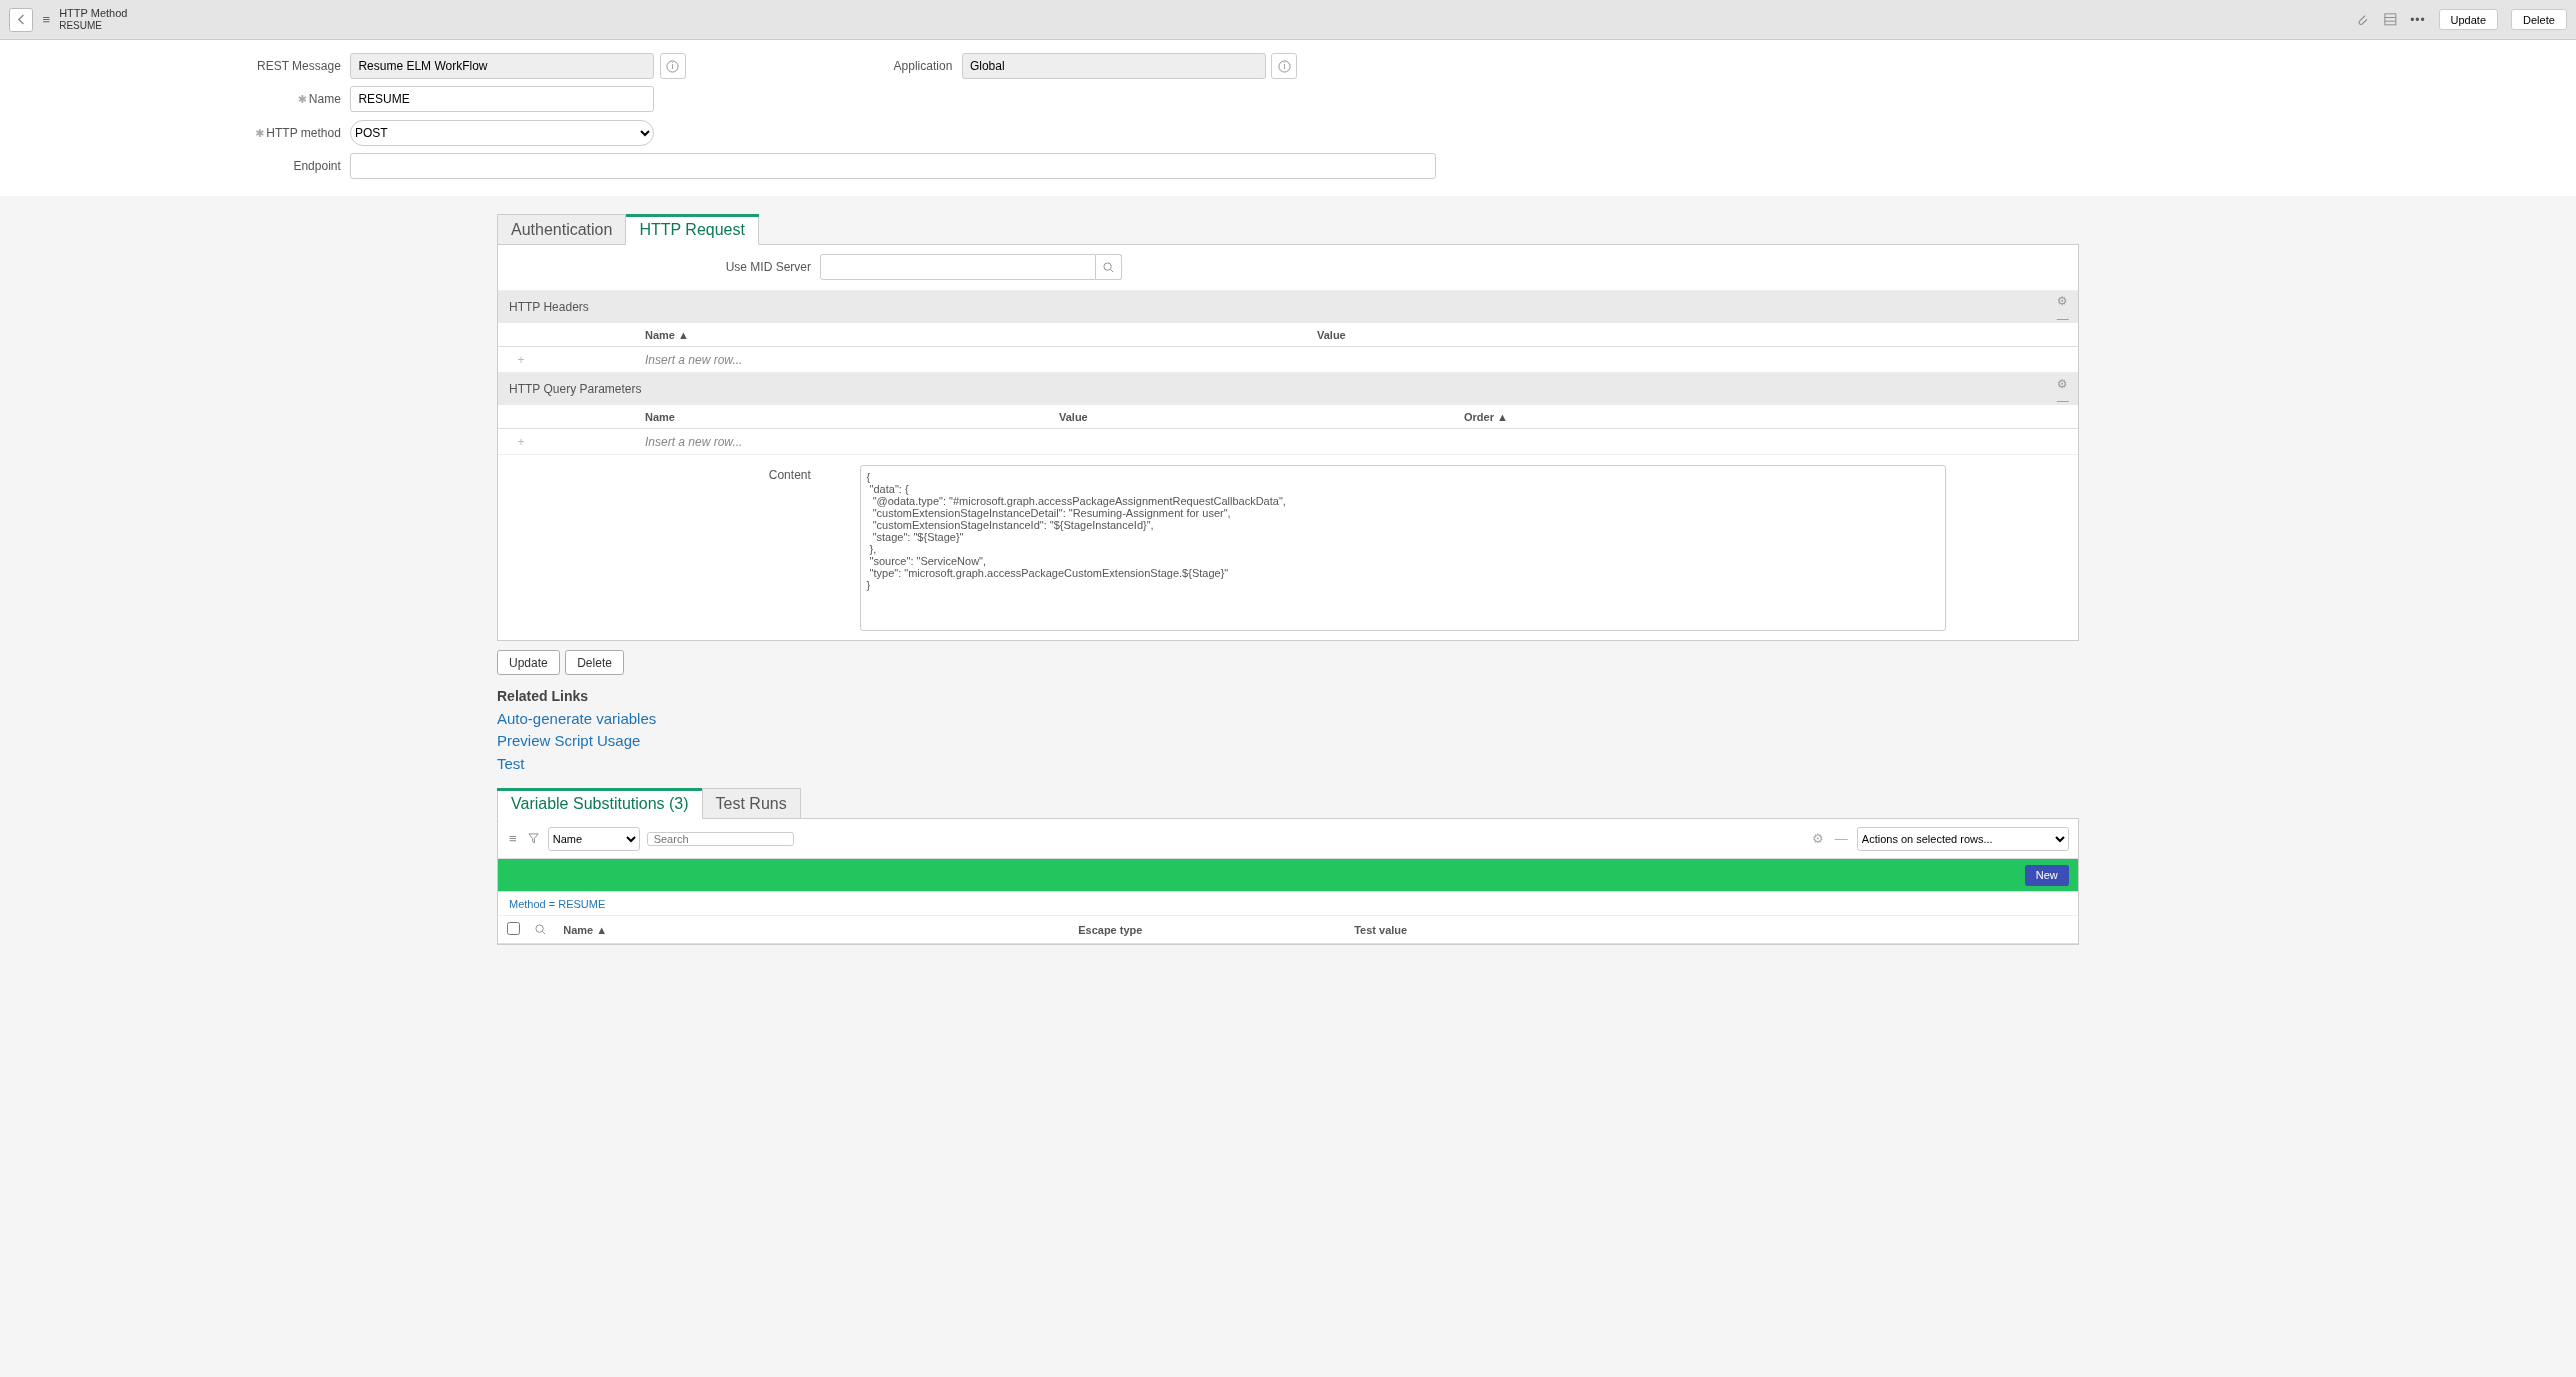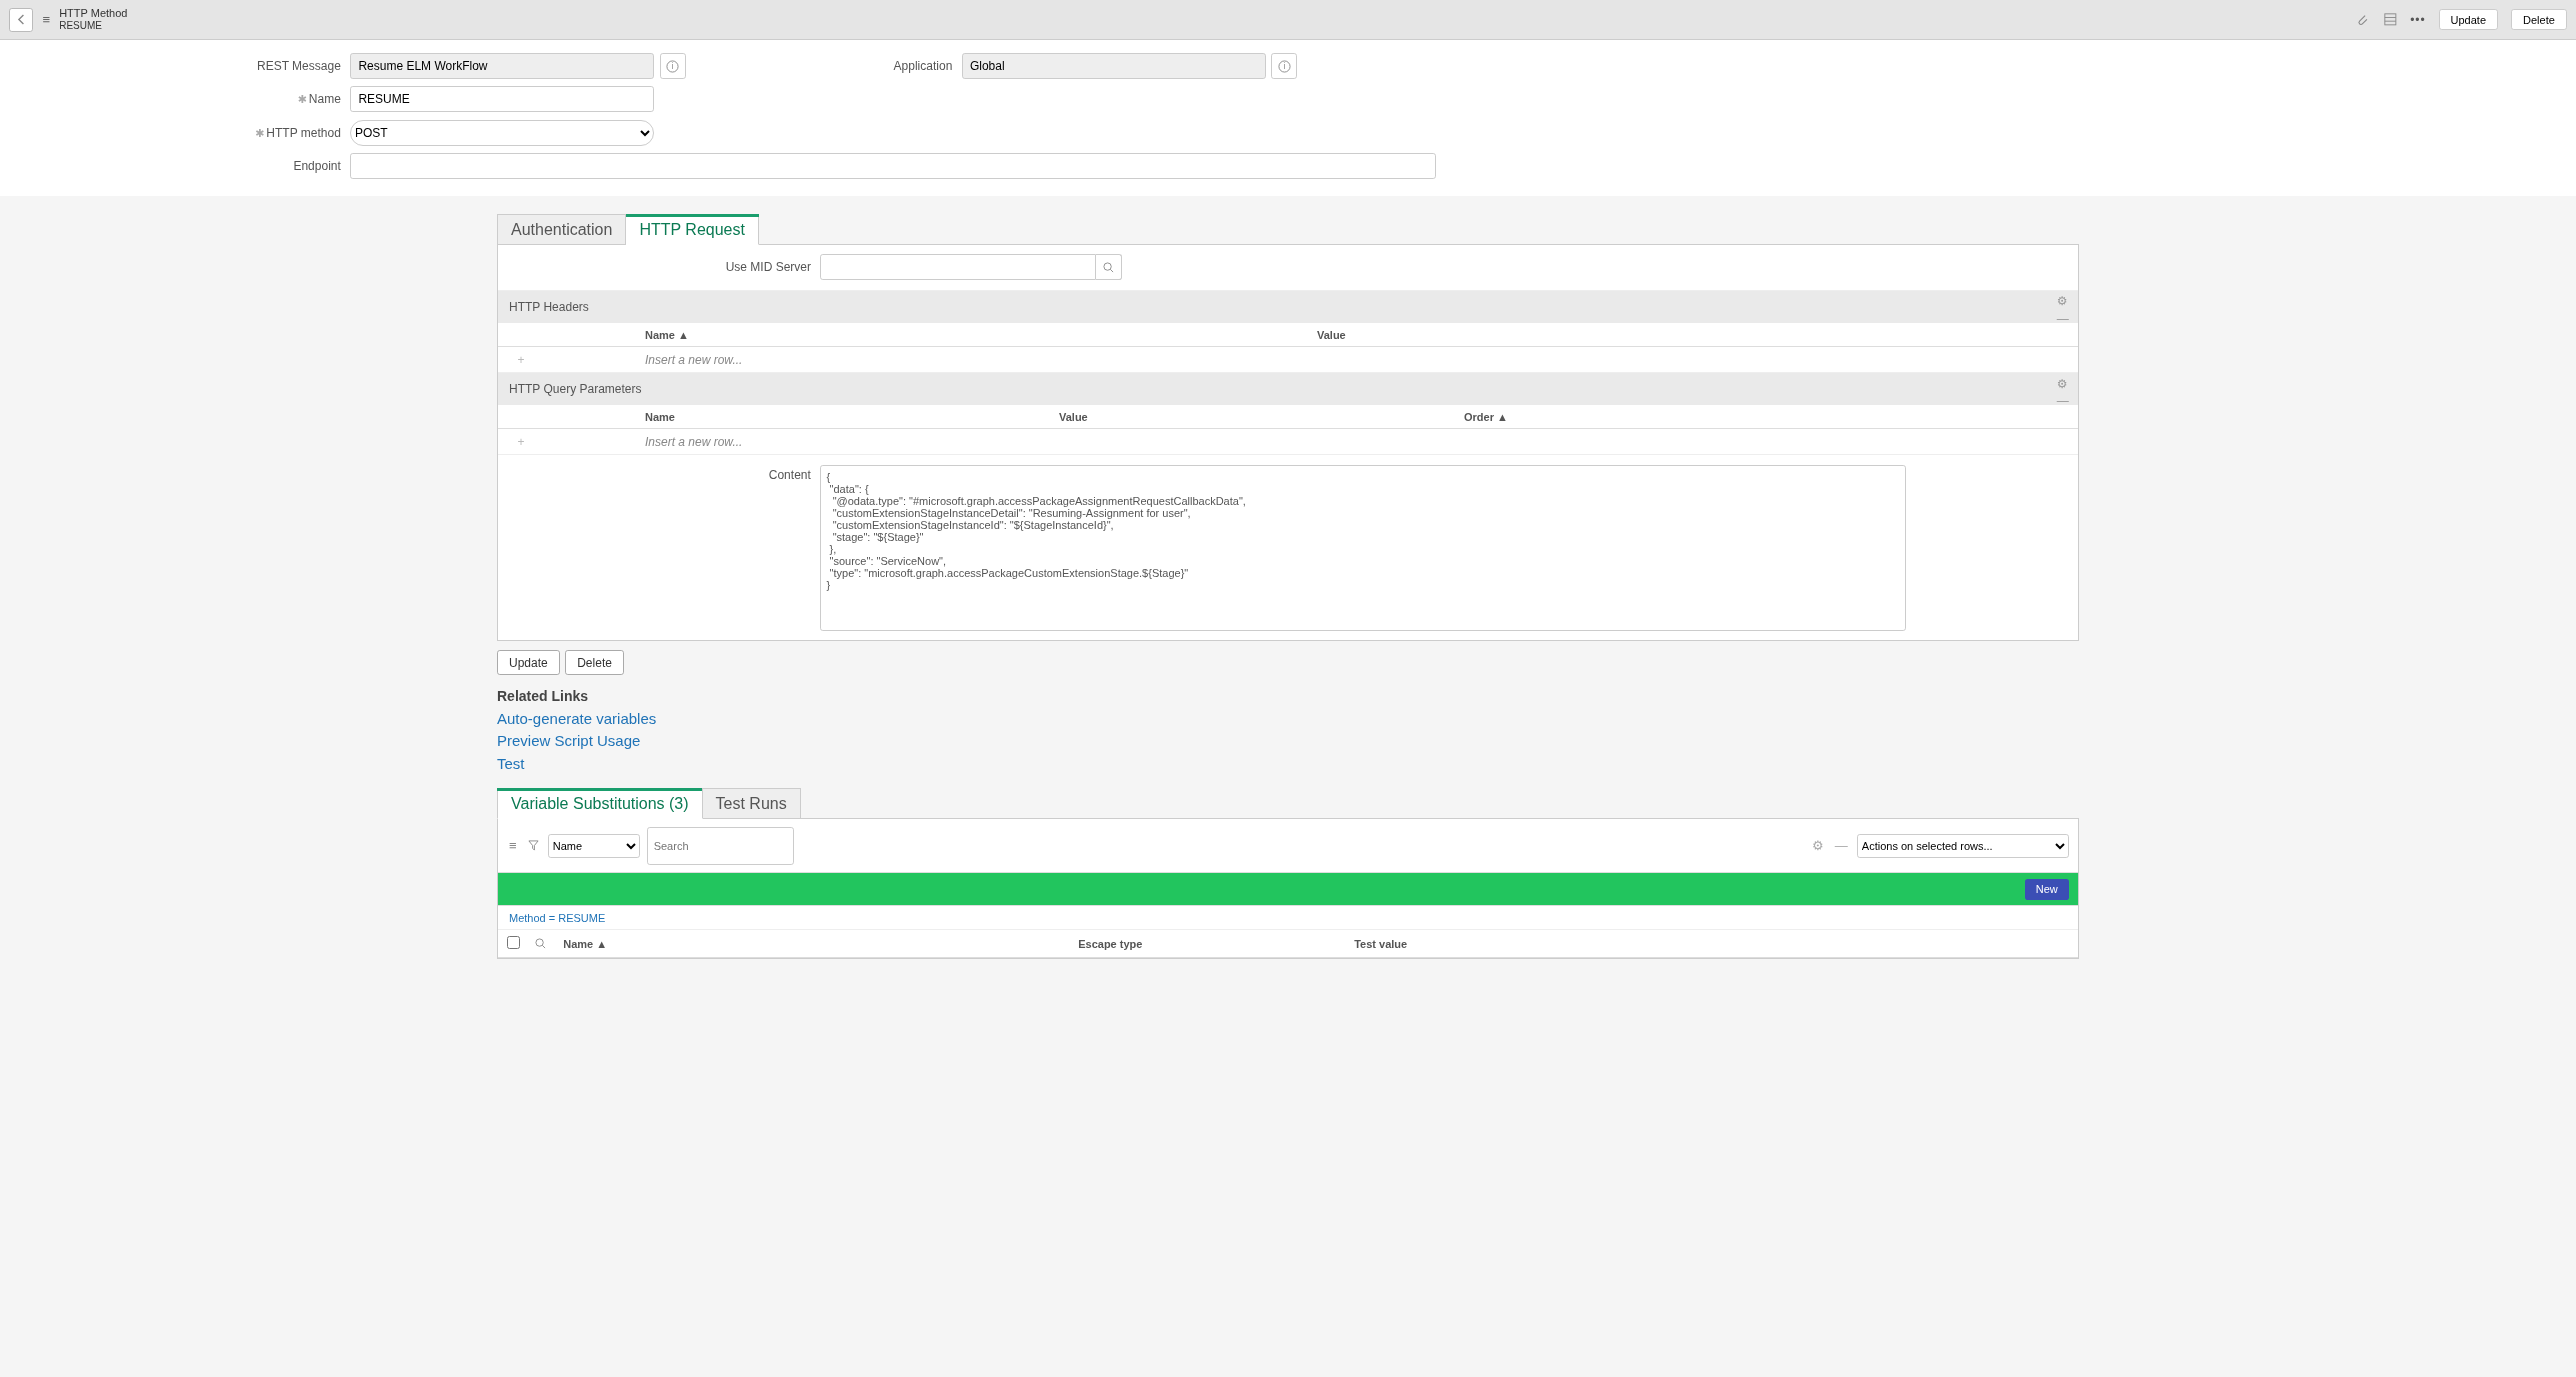--- a/index.html
+++ b/index.html
@@ -56,35 +56,35 @@
 .col-name { width: 773px; padding-left: 101px; }
 .col-value { flex: 1; }
 .col-order { width: 147px; }
 .col-name-q { width: 515px; padding-left: 101px; }
 .col-value-q { width: 405px; }
 
 .insert-row { display: flex; align-items: center; padding: 5.5px 0; background: #fff; border-bottom: 0.9px solid #eee; }
 .insert-row .add-icon { width: 46px; text-align: center; color: #bbb; cursor: pointer; }
 .insert-row .placeholder { font-style: italic; color: #888; padding-left: 101px; }
 
-.content-row { display: flex; padding: 9.2px 0; background: #fff; }
+.content-row { display: flex; padding: 9.2px 0; background: #fff; gap: 40px; }
 .content-label { width: 322px; text-align: right; padding-right: 9.2px; color: #555; padding-top: 3.7px; }
 .content-ta { width: 1086px; height: 166px; border: 0.9px solid #ccc; border-radius: 2.8px; padding: 5.5px; font-family: Arial; font-size: 11px; resize: none; color: #555; }
 
 .action-row { margin-top: 9.2px; display: flex; gap: 5.5px; }
 .box-btn { border: 0.9px solid #aaa; background: #fff; padding: 4.6px 11px; border-radius: 2.8px; cursor: pointer; font-size: 12px; color: #333; }
 
 .related-links { margin-top: 13px; }
 .related-links h4 { font-size: 14px; color: #444; margin-bottom: 3.7px; font-weight: bold; }
 .related-links a { display: block; color: #1f73b7; font-size: 15px; line-height: 1.5; cursor: pointer; }
 
 .var-header-row { display: flex; align-items: center; padding: 7.4px 9.2px; background: #fff; border-bottom: 0.9px solid #ddd; gap: 7.4px; }
 .var-header-row .icon-btn { color: #888; cursor: pointer; font-size: 13px; padding: 0 1.8px; }
 .search-sel { height: 24px; border: 0.9px solid #ccc; border-radius: 2.8px; font-size: 11px; background: #fff; width: 92px; }
-.search-inp { height: 38px; border: 0.9px solid #ccc; border-radius: 2.8px; padding: 0 5.5px; width: 147px; font-size: 11px; }
+.search-inp { height: 14px; border: 0.9px solid #ccc; border-radius: 2.8px; padding: 0 5.5px; width: 147px; font-size: 11px; }
 .flex-spacer { flex: 1; }
 .actions-sel { height: 24px; border: 0.9px solid #ccc; border-radius: 2.8px; font-size: 11px; width: 212px; background: #fff; }
 
 .new-row { display: flex; justify-content: flex-end; padding: 5.5px 9.2px; background: #22c55e; border-bottom: 0.9px solid #ddd; align-items: flex-end; }
 .new-btn { background: #3b4eb5; color: #fff; border: none; border-radius: 2.8px; padding: 4.6px 11px; cursor: pointer; font-size: 11px; }
 
 .breadcrumb-row { padding: 5.5px 11px; background: #fff; border-bottom: 0.9px solid #eee; font-size: 11px; color: #1f73b7; }
 
 .list-headers { display: flex; background: #fff; border-bottom: 0.9px solid #ddd; padding: 5.5px 9.2px; align-items: center; }
 .list-headers .cb { width: 28px; }

